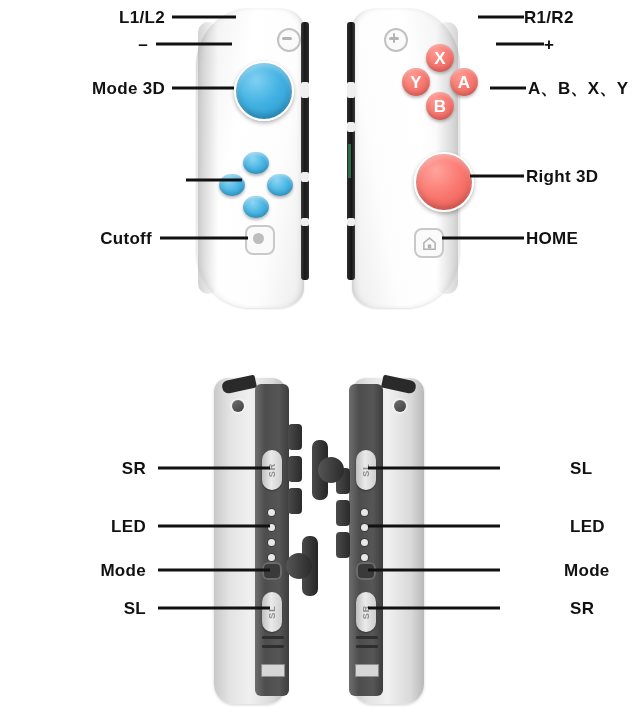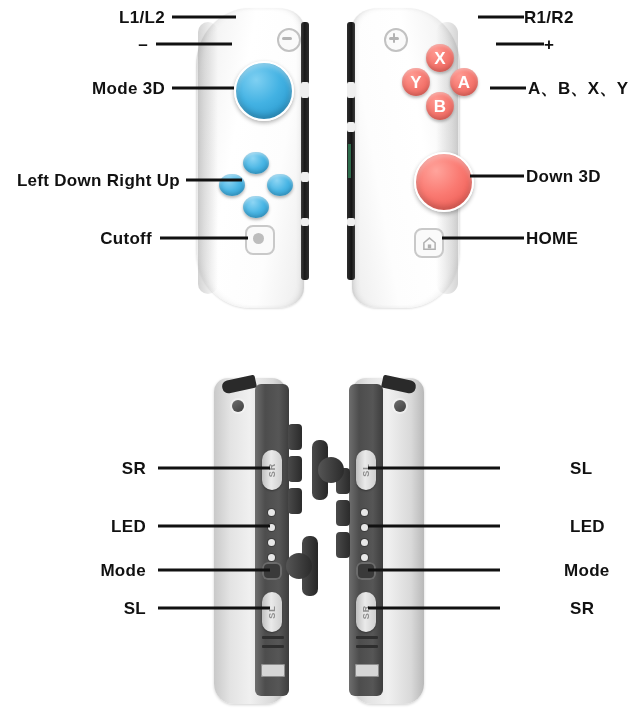--- a/index.html
+++ b/index.html
@@ -218,21 +218,20 @@
 
   <div class="lead" style="left:172px;top:17px;width:64px;"></div>
   <div class="lead" style="left:156px;top:44px;width:76px;"></div>
   <div class="lead" style="left:172px;top:88px;width:62px;"></div>
   <div class="lead" style="left:186px;top:180px;width:56px;"></div>
   <div class="lead" style="left:160px;top:238px;width:88px;"></div>
 
   <div class="label r" style="left:165px;top:17px;">L1/L2</div>
   <div class="label r" style="left:148px;top:44px;">–</div>
   <div class="label r" style="left:165px;top:88px;">Mode 3D</div>
-  <div class="label r" style="left:180px;top:180px;">Left Down Right Up</div>
   <div class="label r" style="left:152px;top:238px;">Cutoff</div>
 
   <div class="joycon jc-right-body"></div>
   <div class="rail-right">
     <div class="notch" style="top:60px;height:16px;"></div>
     <div class="notch" style="top:100px;height:10px;"></div>
     <div class="grn" style="top:122px;"></div>
     <div class="notch" style="top:196px;height:8px;"></div>
   </div>
 
@@ -259,21 +258,21 @@
 
   <div class="lead" style="left:478px;top:17px;width:46px;"></div>
   <div class="lead" style="left:496px;top:44px;width:48px;"></div>
   <div class="lead" style="left:490px;top:88px;width:36px;"></div>
   <div class="lead" style="left:470px;top:176px;width:54px;"></div>
   <div class="lead" style="left:442px;top:238px;width:82px;"></div>
 
   <div class="label l" style="left:524px;top:17px;">R1/R2</div>
   <div class="label l" style="left:544px;top:44px;">+</div>
   <div class="label l" style="left:528px;top:88px;">A、B、X、Y</div>
-  <div class="label l" style="left:526px;top:176px;">Down 3D</div>
+  <div class="label l" style="left:526px;top:176px;">Right 3D</div>
   <div class="label l" style="left:526px;top:238px;">HOME</div>
 
   <div class="side">
 
     <div class="side-shell" style="left:214px;top:378px;width:72px;height:326px;"></div>
     <div class="corner-dark" style="left:222px;top:378px;width:34px;height:13px;border-radius:6px 2px 0 6px;transform:rotate(-12deg);"></div>
     <div class="sync-dot" style="left:232px;top:400px;"></div>
 
     <div class="side-rail" style="left:255px;top:384px;width:34px;height:312px;"></div>
 

